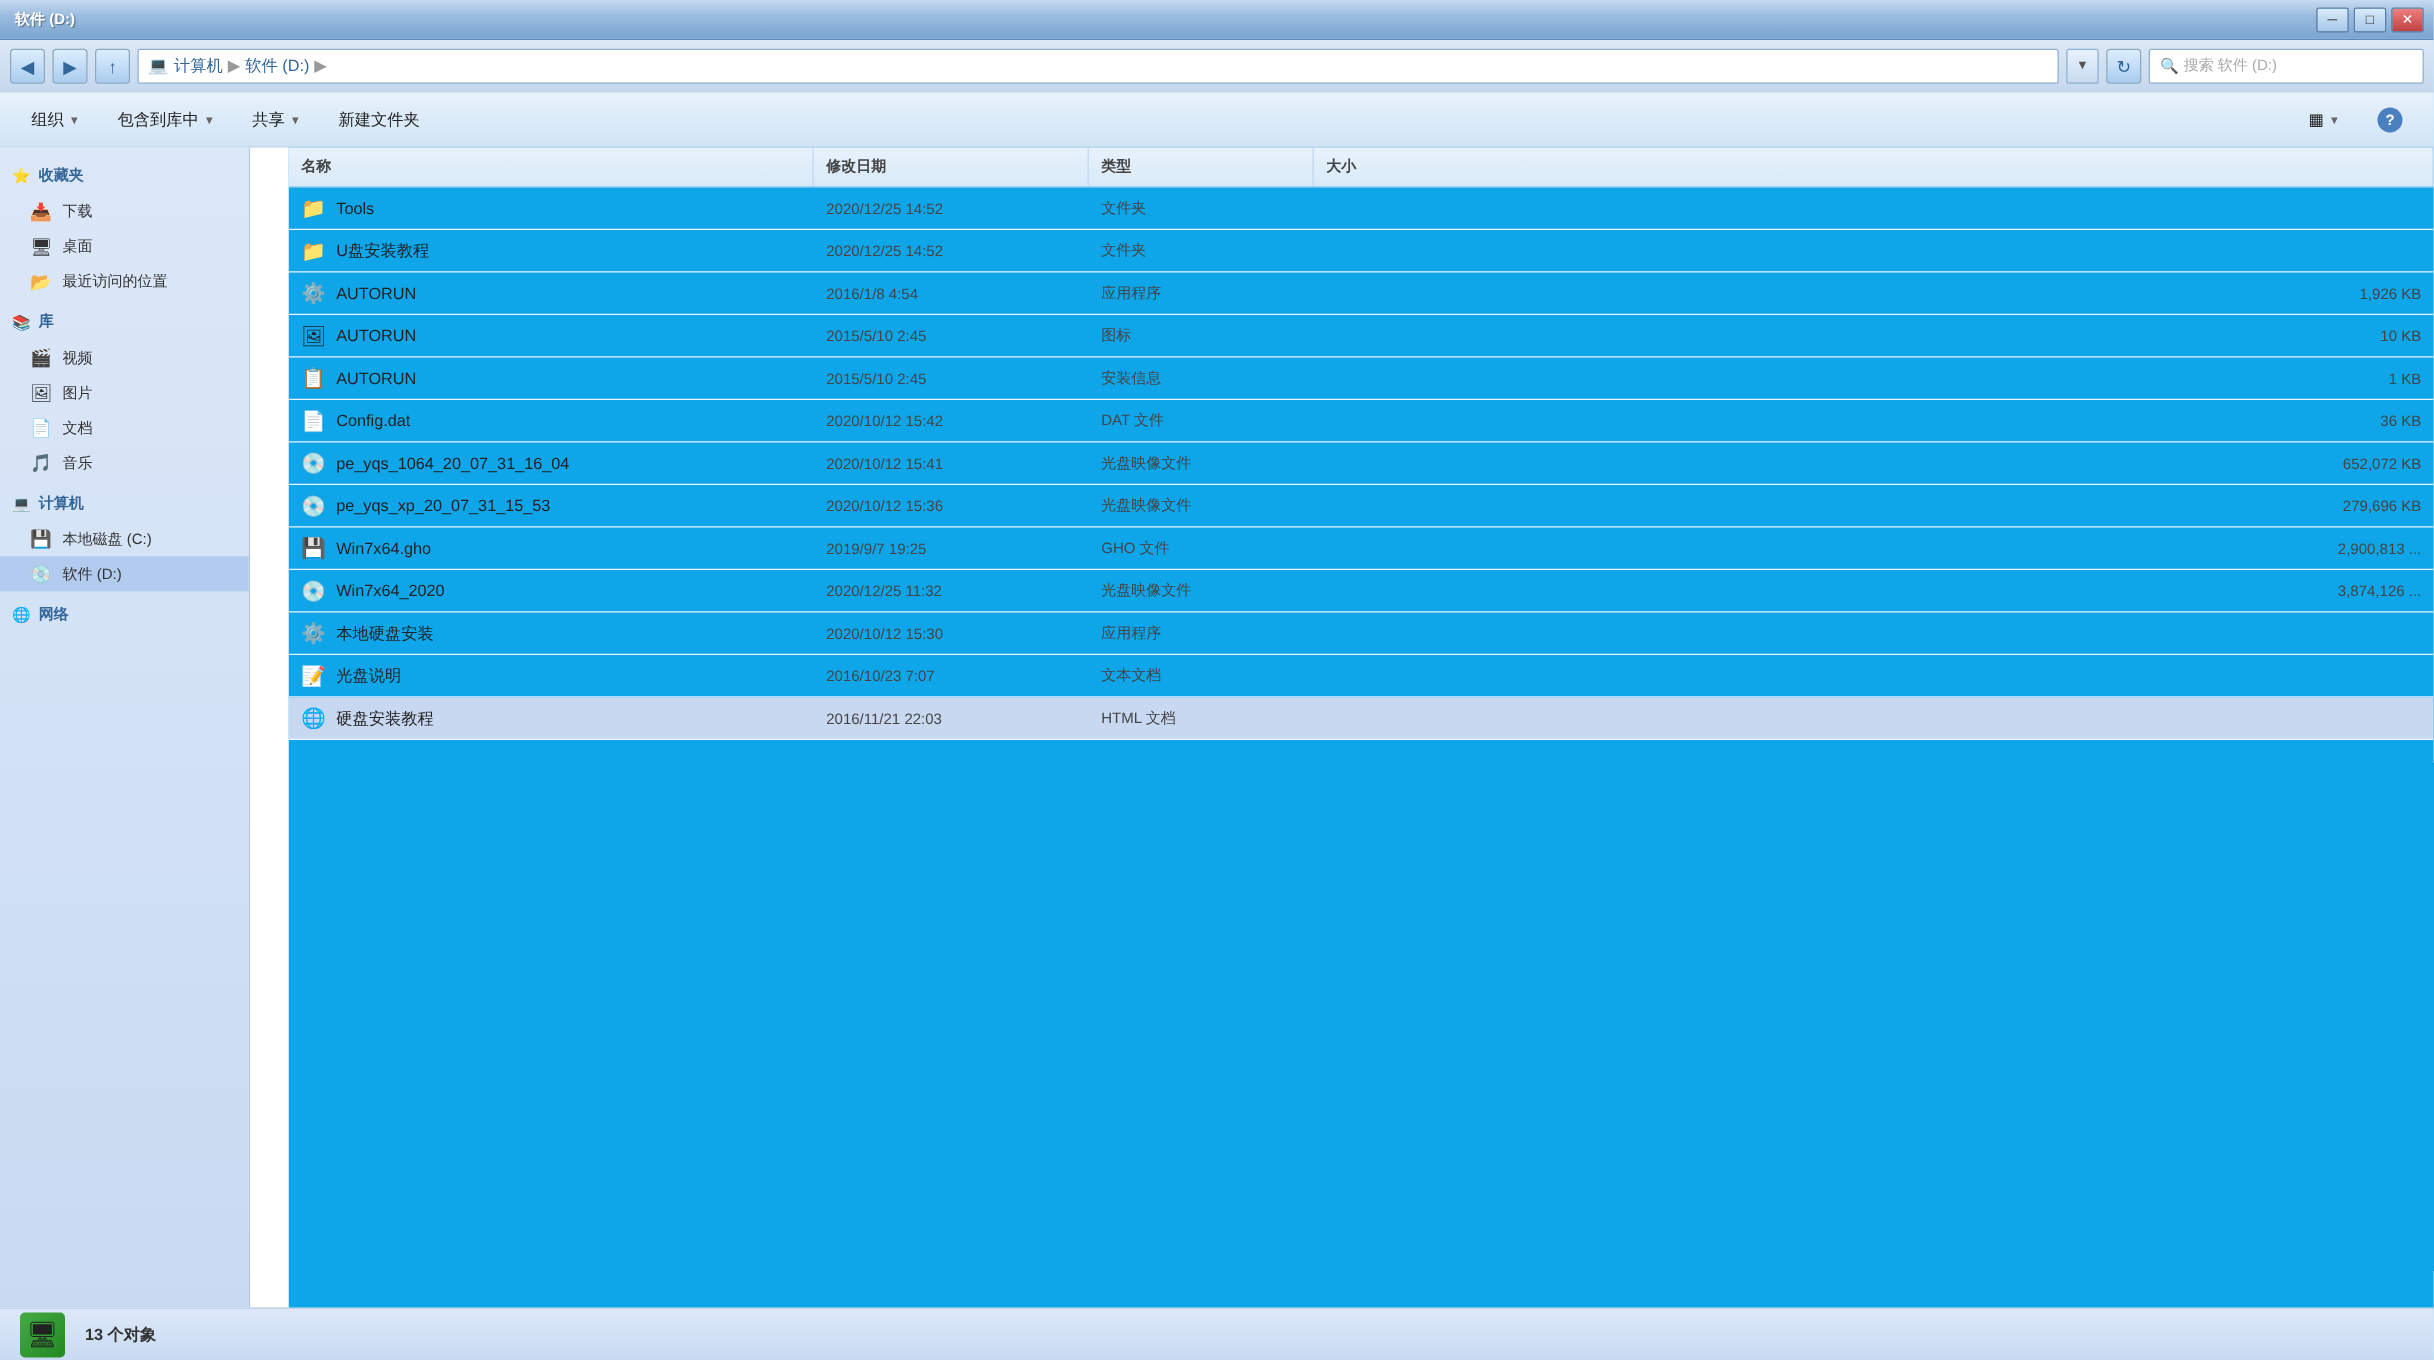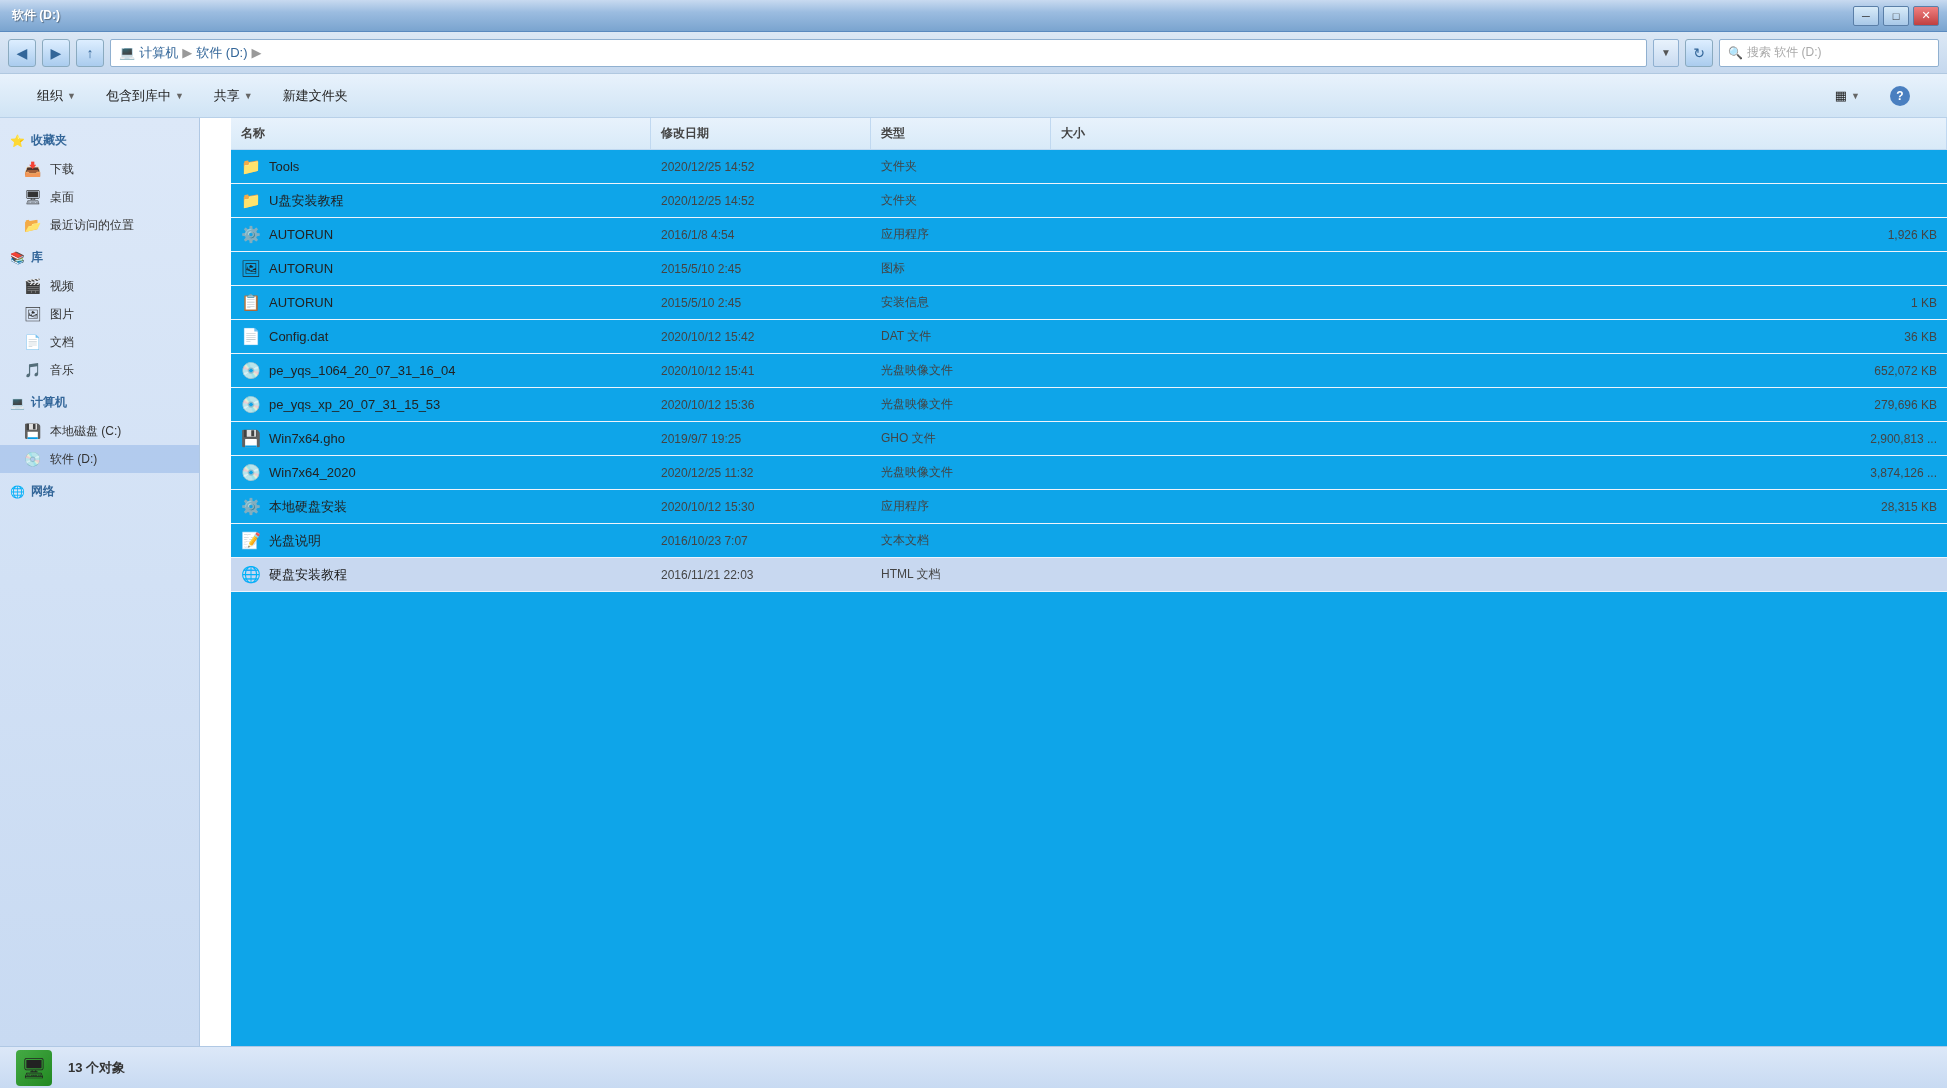--- a/index.html
+++ b/index.html
@@ -128,21 +128,21 @@
       font-size: 12px;
       color: #888;
     }
 
     
     .toolbar {
       background: linear-gradient(to bottom, #e8f2fc 0%, #d0e4f5 100%);
       height: 44px;
       display: flex;
       align-items: center;
-      padding: 0 24px;
+      padding: 0 12px;
       gap: 4px;
       border-bottom: 1px solid #b8d0e8;
     }
     .toolbar-btn {
       height: 34px;
       padding: 0 12px;
       border: 1px solid transparent;
       background: transparent;
       border-radius: 3px;
       cursor: pointer;
@@ -458,20 +458,21 @@
     <div class="file-cell file-cell-type">应用程序</div>
     <div class="file-cell file-cell-size">1,926 KB</div>
   </div>
         <div class="file-row">
     <div class="file-cell file-cell-name">
       <span class="file-icon">🖼</span>
       <span class="file-name-text">AUTORUN</span>
     </div>
     <div class="file-cell file-cell-date">2015/5/10 2:45</div>
     <div class="file-cell file-cell-type">图标</div>
+    <div class="file-cell file-cell-size">10 KB</div>
   </div>
         <div class="file-row">
     <div class="file-cell file-cell-name">
       <span class="file-icon">📋</span>
       <span class="file-name-text">AUTORUN</span>
     </div>
     <div class="file-cell file-cell-date">2015/5/10 2:45</div>
     <div class="file-cell file-cell-type">安装信息</div>
     <div class="file-cell file-cell-size">1 KB</div>
   </div>
@@ -520,21 +521,20 @@
     <div class="file-cell file-cell-type">光盘映像文件</div>
     <div class="file-cell file-cell-size">3,874,126 ...</div>
   </div>
         <div class="file-row">
     <div class="file-cell file-cell-name">
       <span class="file-icon">⚙️</span>
       <span class="file-name-text">本地硬盘安装</span>
     </div>
     <div class="file-cell file-cell-date">2020/10/12 15:30</div>
     <div class="file-cell file-cell-type">应用程序</div>
-    <div class="file-cell file-cell-size">28,315 KB</div>
   </div>
         <div class="file-row">
     <div class="file-cell file-cell-name">
       <span class="file-icon">📝</span>
       <span class="file-name-text">光盘说明</span>
     </div>
     <div class="file-cell file-cell-date">2016/10/23 7:07</div>
     <div class="file-cell file-cell-type">文本文档</div>
   </div>
         <div class="file-row selected">

